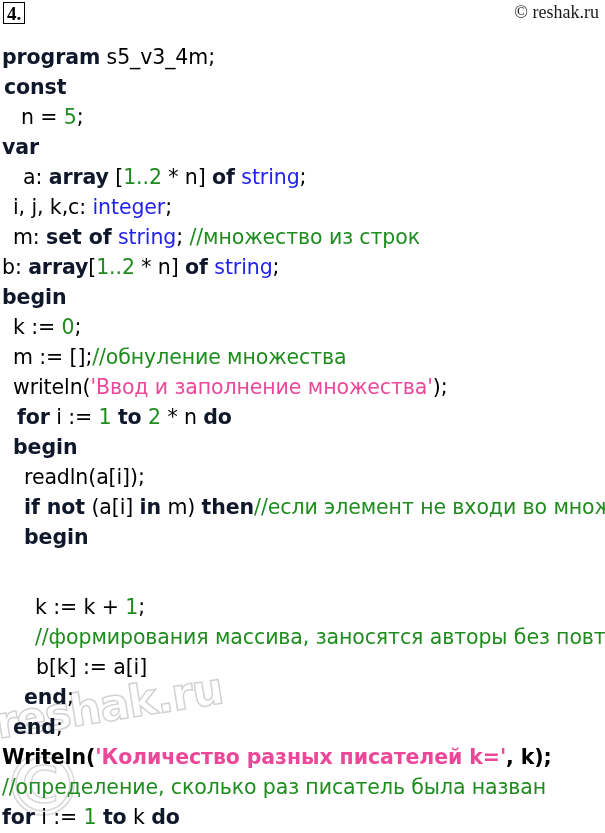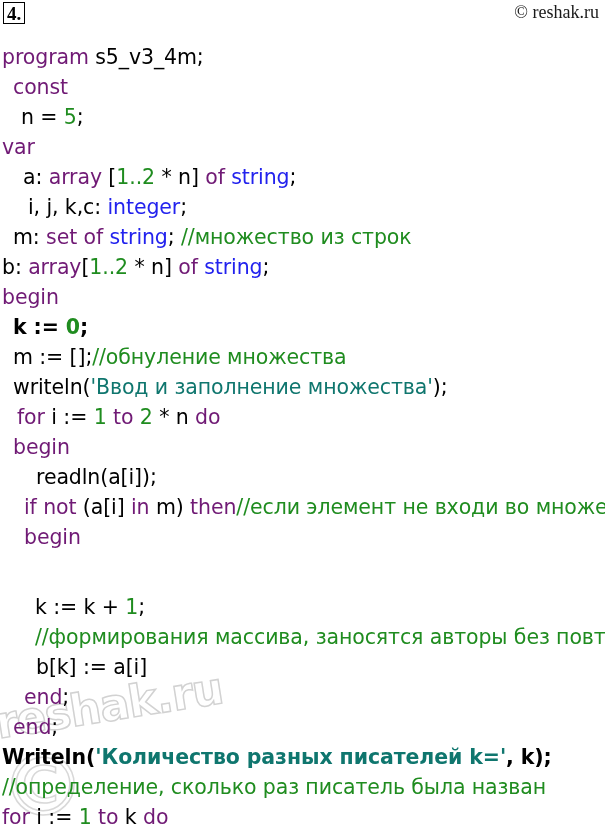--- a/index.html
+++ b/index.html
@@ -97,56 +97,56 @@
   }
   .line {
     height: 30px;
     line-height: 30px;
     font-size: 20.5px;
     color: #000000;
     white-space: pre;
     padding-left: 2px;
     letter-spacing: -0.1px;
   }
-  .kw   { font-weight: normal; color: #701a75; }
+  .kw   { font-weight: bold; color: #0f172a; }
   .num  { color: #1f8c1f; }
   .type { color: #2222ee; }
-  .str  { color: #0f766e; }
+  .str  { color: #ec4899; }
   .cmt  { color: #1f8c1f; }
   .pl   { color: #000000; }
 </style>
 </head>
 <body>
 
 <div id="header">
   <div id="task-number-box">4.</div>
   <div id="copyright">© reshak.ru</div>
 </div>
 
 <div id="watermark">
   <div class="wm-text">reshak.ru</div>
   <div class="wm-sym">©</div>
 </div>
 
 <div id="code">
     <div class="line" style="padding-left: 2px;"><span class="kw">program</span><span class="pl"> s5_v3_4m;</span></div>
-    <div class="line" style="padding-left: 13px;"><span class="kw">const</span></div>
+    <div class="line" style="padding-left: 4px;"><span class="kw">const</span></div>
     <div class="line" style="padding-left: 13px; margin-left: 8px;"><span class="pl">n = </span><span class="num">5</span><span class="pl">;</span></div>
     <div class="line" style="padding-left: 2px;"><span class="kw">var</span></div>
     <div class="line" style="padding-left: 23px;"><span class="pl">a: </span><span class="kw">array</span><span class="pl"> [</span><span class="num">1..2</span><span class="pl"> * n] </span><span class="kw">of</span><span class="pl"> </span><span class="type">string</span><span class="pl">;</span></div>
-    <div class="line" style="padding-left: 28px;"><span class="pl">i, j, k,c: </span><span class="type">integer</span><span class="pl">;</span></div>
+    <div class="line" style="padding-left: 13px;"><span class="pl">i, j, k,c: </span><span class="type">integer</span><span class="pl">;</span></div>
     <div class="line" style="padding-left: 13px;"><span class="pl">m: </span><span class="kw">set of</span><span class="pl"> </span><span class="type">string</span><span class="pl">; </span><span class="cmt">//множество из строк</span></div>
     <div class="line" style="padding-left: 2px;"><span class="pl">b: </span><span class="kw">array</span><span class="pl">[</span><span class="num">1..2</span><span class="pl"> * n] </span><span class="kw">of</span><span class="pl"> </span><span class="type">string</span><span class="pl">;</span></div>
     <div class="line" style="padding-left: 2px;"><span class="kw">begin</span></div>
-    <div class="line" style="padding-left: 13px; font-weight: bold;"><span class="pl">k := </span><span class="num">0</span><span class="pl">;</span></div>
+    <div class="line" style="padding-left: 13px;"><span class="pl">k := </span><span class="num">0</span><span class="pl">;</span></div>
     <div class="line" style="padding-left: 13px;"><span class="pl">m := [];</span><span class="cmt">//обнуление множества</span></div>
     <div class="line" style="padding-left: 13px;"><span class="pl">writeln(</span><span class="str">'Ввод и заполнение множества'</span><span class="pl">);</span></div>
     <div class="line" style="padding-left: 17px;"><span class="kw">for</span><span class="pl"> i := </span><span class="num">1</span><span class="pl"> </span><span class="kw">to</span><span class="pl"> </span><span class="num">2</span><span class="pl"> * n </span><span class="kw">do</span></div>
     <div class="line" style="padding-left: 13px;"><span class="kw">begin</span></div>
-    <div class="line" style="padding-left: 36px;"><span class="pl">readln(a[i]);</span></div>
+    <div class="line" style="padding-left: 24px;"><span class="pl">readln(a[i]);</span></div>
     <div class="line" style="padding-left: 24px;"><span class="kw">if not</span><span class="pl"> (a[i] </span><span class="kw">in</span><span class="pl"> m) </span><span class="kw">then</span><span class="cmt">//если элемент не входи во множество</span></div>
     <div class="line" style="padding-left: 24px;"><span class="kw">begin</span></div>
     <div class="line" style="padding-left: 35px; margin-top: 40px;"><span class="pl">k := k + </span><span class="num">1</span><span class="pl">;</span></div>
     <div class="line" style="padding-left: 35px;"><span class="cmt">//формирования массива, заносятся авторы без повторения</span></div>
     <div class="line" style="padding-left: 36px;"><span class="pl">b[k] := a[i]</span></div>
     <div class="line" style="padding-left: 24px;"><span class="kw">end</span><span class="pl">;</span></div>
     <div class="line" style="padding-left: 13px;"><span class="kw">end</span><span class="pl">;</span></div>
     <div class="line" style="padding-left: 2px; font-weight: bold;"><span class="pl">Writeln(</span><span class="str">'Количество разных писателей k='</span><span class="pl">, k);</span></div>
     <div class="line" style="padding-left: 2px;"><span class="cmt">//определение, сколько раз писатель была назван</span></div>
     <div class="line" style="padding-left: 2px;"><span class="kw">for</span><span class="pl"> i := </span><span class="num">1</span><span class="pl"> </span><span class="kw">to</span><span class="pl"> k </span><span class="kw">do</span></div>

